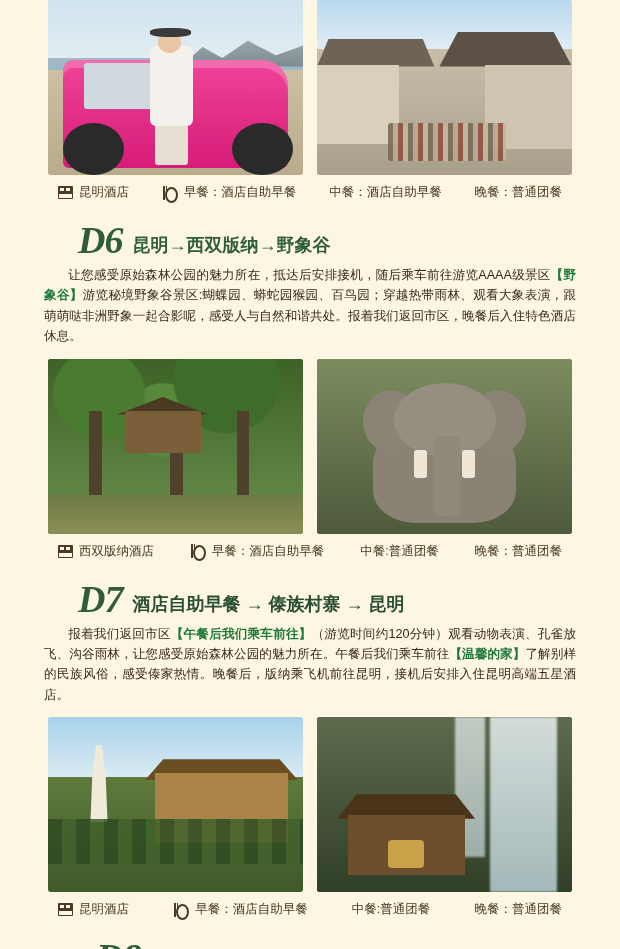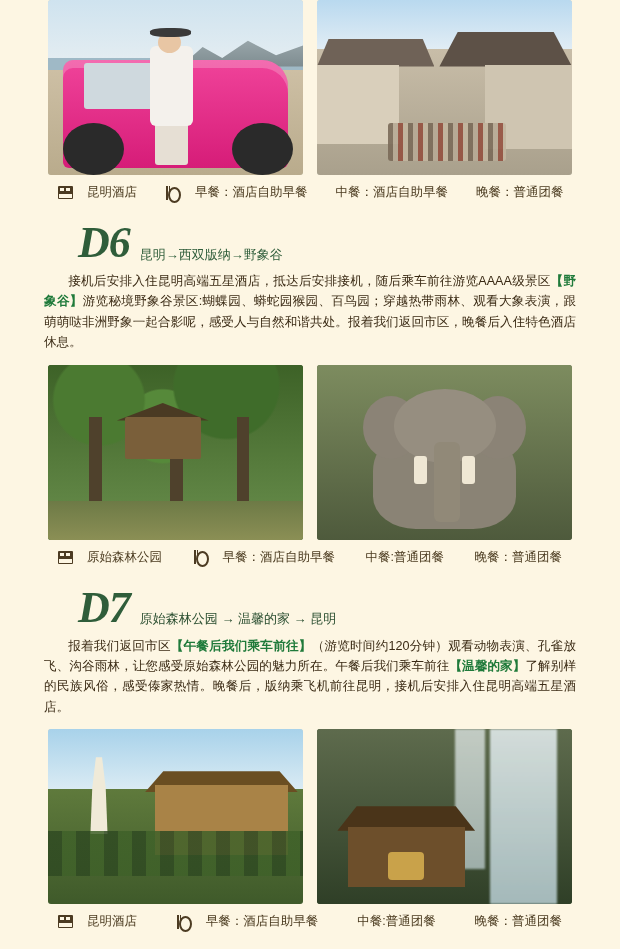--- a/index.html
+++ b/index.html
@@ -106,21 +106,21 @@
      clip-path:polygon(0 100%,14% 0,86% 0,100% 100%);}
   .p-fall .drum{position:absolute;left:28%;bottom:14%;width:14%;height:16%;background:#c9a24a;border-radius:4px;}
 
   
   .meal-bar{
     display:flex;
     align-items:center;
     padding:9px 58px 6px 58px;
     font-size:12.5px;
     color:#4a3a1f;
-    gap:14px;
+    gap:6px;
   }
   .meal-item{display:flex;align-items:center;gap:5px;white-space:nowrap;}
   .spacer{flex:1 1 auto;}
   .icon-hotel{
     width:15px;height:13px;flex:0 0 auto;position:relative;
     background:#4c3b22;border-radius:1px;
   }
   .icon-hotel:after{
     content:"";position:absolute;left:1px;right:1px;bottom:1px;height:4px;background:#fdf6e3;
   }
@@ -140,28 +140,28 @@
   .day-head{
     display:flex;
     align-items:flex-end;
     gap:10px;
     padding:14px 0 4px 78px;
   }
   .day-num{
     font-family:"Liberation Serif","DejaVu Serif",serif;
     font-style:italic;
     font-weight:bold;
-    font-size:44px;
+    font-size:38px;
     color:#2f5d3a;
     line-height:1;
     letter-spacing:-1px;
   }
   .day-title{
-    font-size:13px;
-    font-weight:normal;
+    font-size:18px;
+    font-weight:bold;
     color:#2f5d3a;
     line-height:1.1;
     padding-bottom:3px;
   }
   .day-title.dark{color:#2a4e30;}
   
   .para{
     padding:2px 44px 4px 44px;
     font-size:12.6px;
     line-height:1.62;
@@ -218,21 +218,21 @@
     <span class="meal-item">中餐：酒店自助早餐</span>
     <span class="spacer"></span>
     <span class="meal-item">晚餐：普通团餐</span>
   </div>
 
   <div class="day-head">
     <span class="day-num">D6</span>
     <span class="day-title">昆明→西双版纳→野象谷</span>
   </div>
   <div class="para">
-    <span class="ind"></span><span>接机后安排入住昆明高端五星酒店，抵达后安排接机，随后乘车前往游览AAAA级景区</span><span class="hl">【野象谷】</span><span>游览秘境野象谷景区:蝴蝶园、蟒蛇园猴园、百鸟园；穿越热带雨林、观看大象表演，跟萌萌哒非洲野象一起合影呢，感受人与自然和谐共处。报着我们返回市区，晚餐后入住特色酒店休息。</span>
+    <span class="ind"></span><span>让您感受原始森林公园的魅力所在，抵达后安排接机，随后乘车前往游览AAAA级景区</span><span class="hl">【野象谷】</span><span>游览秘境野象谷景区:蝴蝶园、蟒蛇园猴园、百鸟园；穿越热带雨林、观看大象表演，跟萌萌哒非洲野象一起合影呢，感受人与自然和谐共处。报着我们返回市区，晚餐后入住特色酒店休息。</span>
   </div>
 
   <div class="gap-sm"></div>
 
   <div class="photo-row">
     <div class="photo p-forest">
       <div class="canopy"></div>
       <div class="trunk t1"></div>
       <div class="trunk t2"></div>
       <div class="trunk t3"></div>
@@ -247,37 +247,37 @@
       <div class="ear r"></div>
       <div class="head"></div>
       <div class="tusk l"></div>
       <div class="tusk r"></div>
       <div class="trunk2"></div>
     </div>
   </div>
 
   <div class="meal-bar">
     <span class="icon-hotel"></span>
-    <span class="meal-item">原始森林公园</span>
+    <span class="meal-item">西双版纳酒店</span>
     <span class="spacer"></span>
     <span class="icon-meal">
         <i class="fork"></i>
         <i class="fork2"></i>
         <i class="plate"></i>
       </span>
     <span class="meal-item">早餐：酒店自助早餐</span>
     <span class="spacer"></span>
     <span class="meal-item">中餐:普通团餐</span>
     <span class="spacer"></span>
     <span class="meal-item">晚餐：普通团餐</span>
   </div>
 
   <div class="day-head">
     <span class="day-num">D7</span>
-    <span class="day-title dark">原始森林公园 → 温馨的家 → 昆明</span>
+    <span class="day-title dark">酒店自助早餐 → 傣族村寨 → 昆明</span>
   </div>
   <div class="para">
     <span class="ind"></span><span>报着我们返回市区</span><span class="hl">【午餐后我们乘车前往】</span><span>（游览时间约120分钟）观看动物表演、孔雀放飞、沟谷雨林，让您感受原始森林公园的魅力所在。午餐后我们乘车前往</span><span class="hl">【温馨的家】</span><span>了解别样的民族风俗，感受傣家热情。晚餐后，版纳乘飞机前往昆明，接机后安排入住昆明高端五星酒店。</span>
   </div>
 
   <div class="gap-sm"></div>
 
   <div class="photo-row">
     <div class="photo p-temple">
       <div class="sky"></div>

